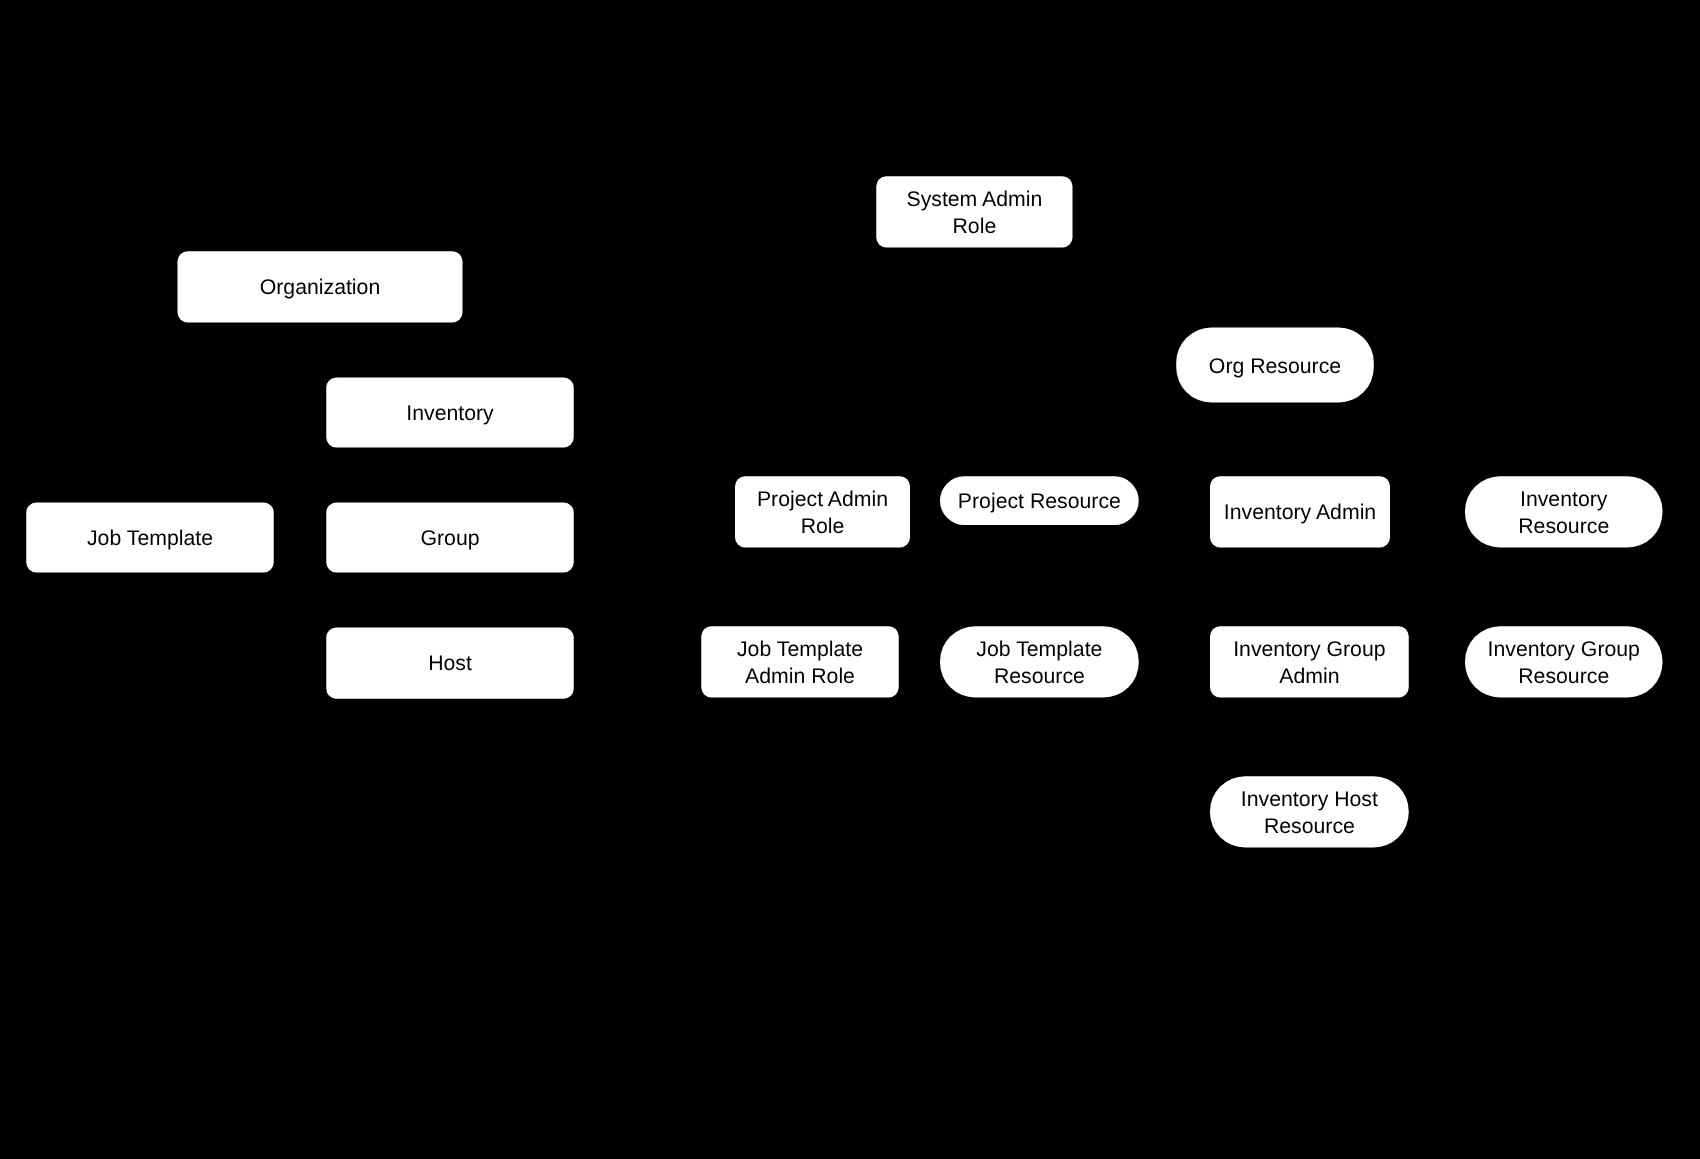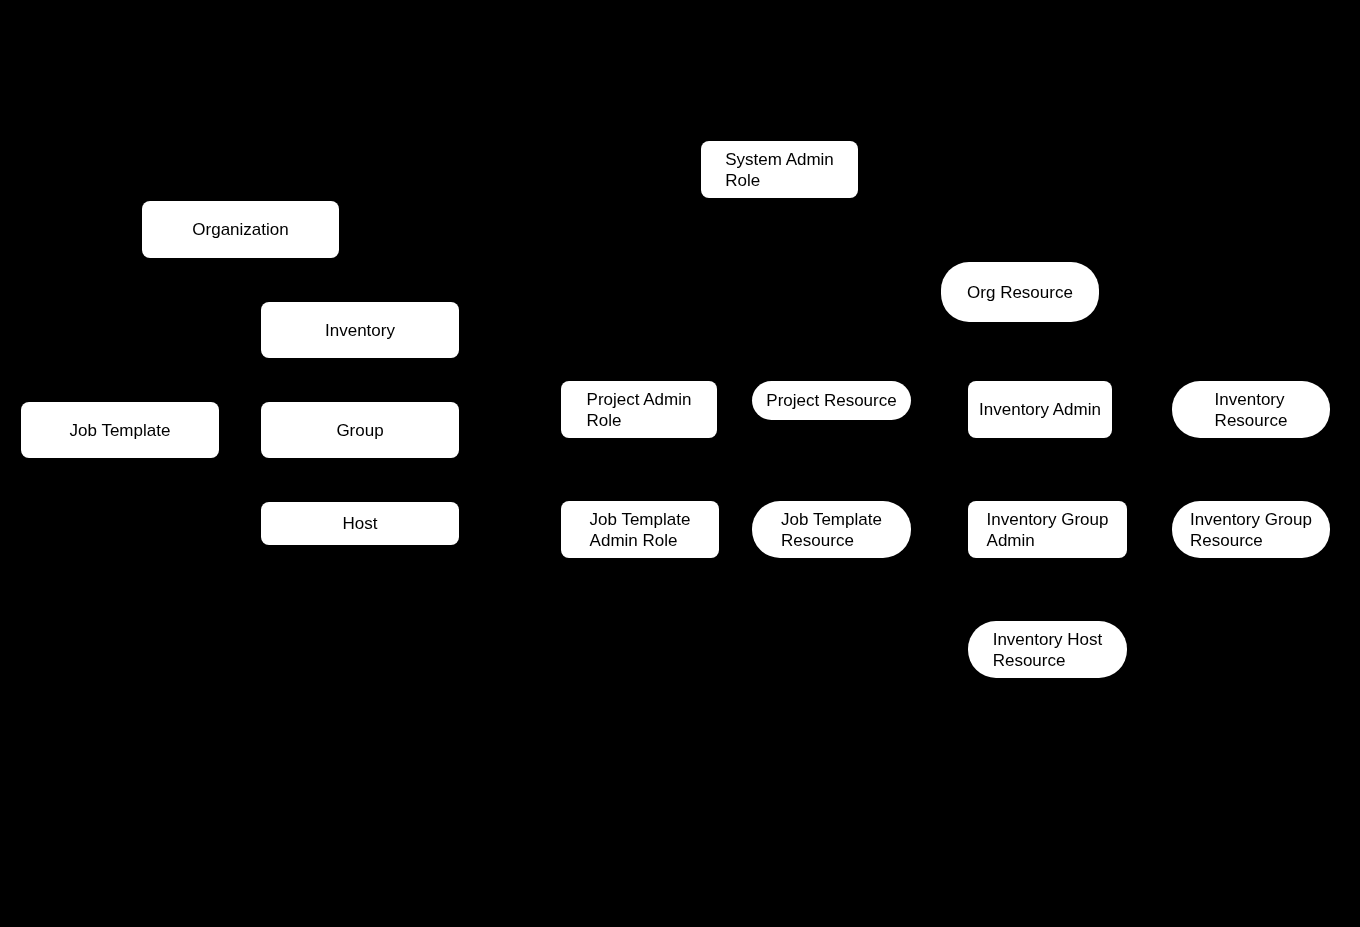--- a/index.html
+++ b/index.html
@@ -21,44 +21,44 @@
     height: 927px;
     background: var(--bg);
   }
   .node {
     position: absolute;
     background: var(--fill);
     color: var(--text);
     display: flex;
     align-items: center;
     justify-content: center;
-    text-align: left;
+    text-align: center;
     font-size: 17px;
     line-height: 21px;
     white-space: pre-line;
   }
   .rect { border-radius: 8px; }
   .stadium { border-radius: 28px; }
 </style>
 </head>
 <body>
 
 <div class="diagram">
 
-  <div class="node rect" style="left:142px; top:201px; width:197px; height:57px">Organization</div>
+  <div class="node rect" style="left:142px; top:201px; width:228px; height:57px">Organization</div>
   <div class="node rect" style="left:261px; top:302px; width:198px; height:56px">Inventory</div>
   <div class="node rect" style="left:21px; top:402px; width:198px; height:56px">Job Template</div>
   <div class="node rect" style="left:261px; top:402px; width:198px; height:56px">Group</div>
-  <div class="node rect" style="left:261px; top:502px; width:198px; height:43px">Host</div>
+  <div class="node rect" style="left:261px; top:502px; width:198px; height:57px">Host</div>
 
   <div class="node rect" style="left:701px; top:141px; width:157px; height:57px">System Admin
 Role</div>
   <div class="node stadium" style="left:941px; top:262px; width:158px; height:60px">Org Resource</div>
 
-  <div class="node rect" style="left:561px; top:381px; width:156px; height:57px">Project Admin
+  <div class="node rect" style="left:588px; top:381px; width:140px; height:57px">Project Admin
 Role</div>
   <div class="node stadium" style="left:752px; top:381px; width:159px; height:39px">Project Resource</div>
   <div class="node rect" style="left:968px; top:381px; width:144px; height:57px">Inventory Admin</div>
   <div class="node stadium" style="left:1172px; top:381px; width:158px; height:57px">Inventory
 Resource</div>
 
   <div class="node rect" style="left:561px; top:501px; width:158px; height:57px">Job Template
 Admin Role</div>
   <div class="node stadium" style="left:752px; top:501px; width:159px; height:57px">Job Template
 Resource</div>

